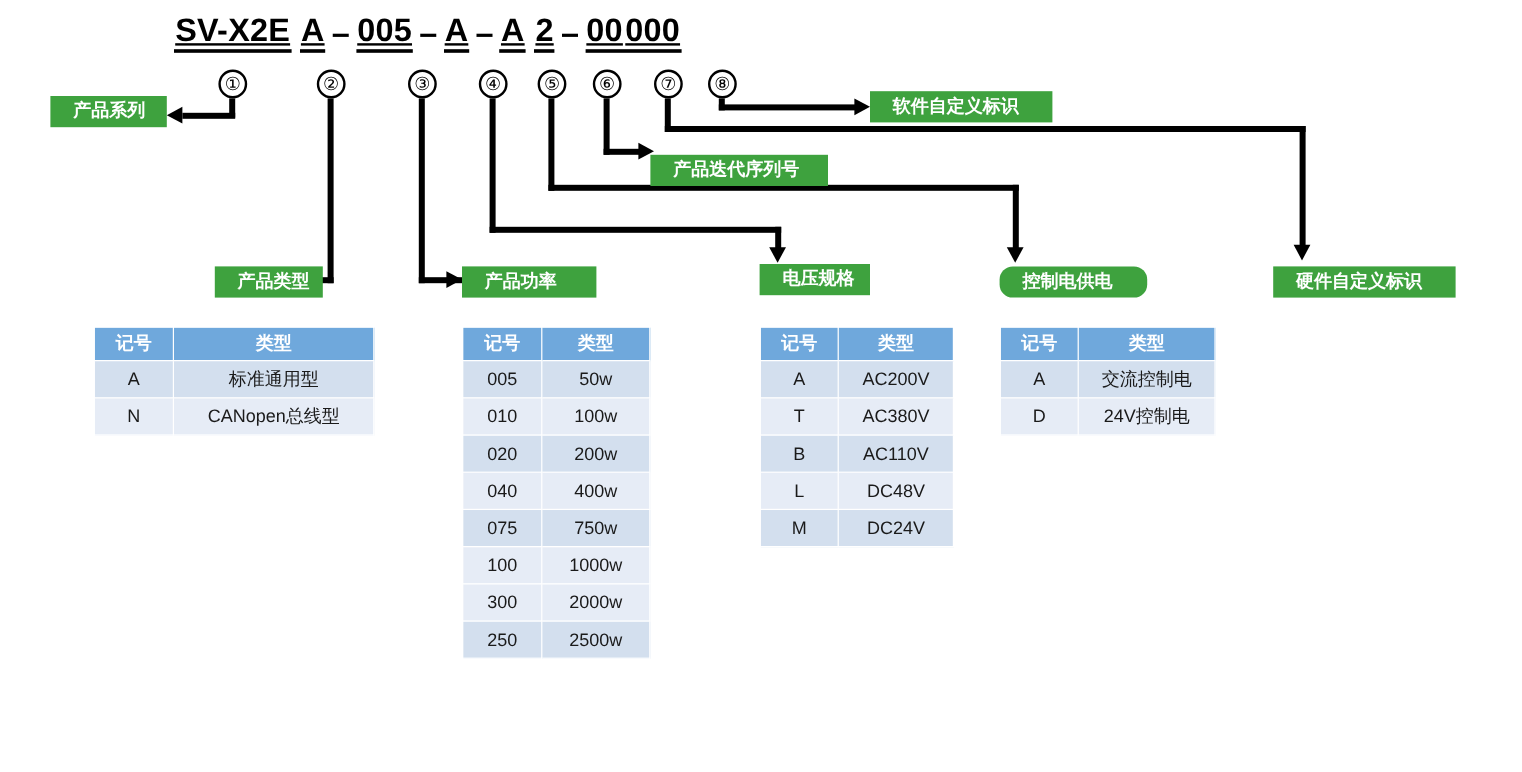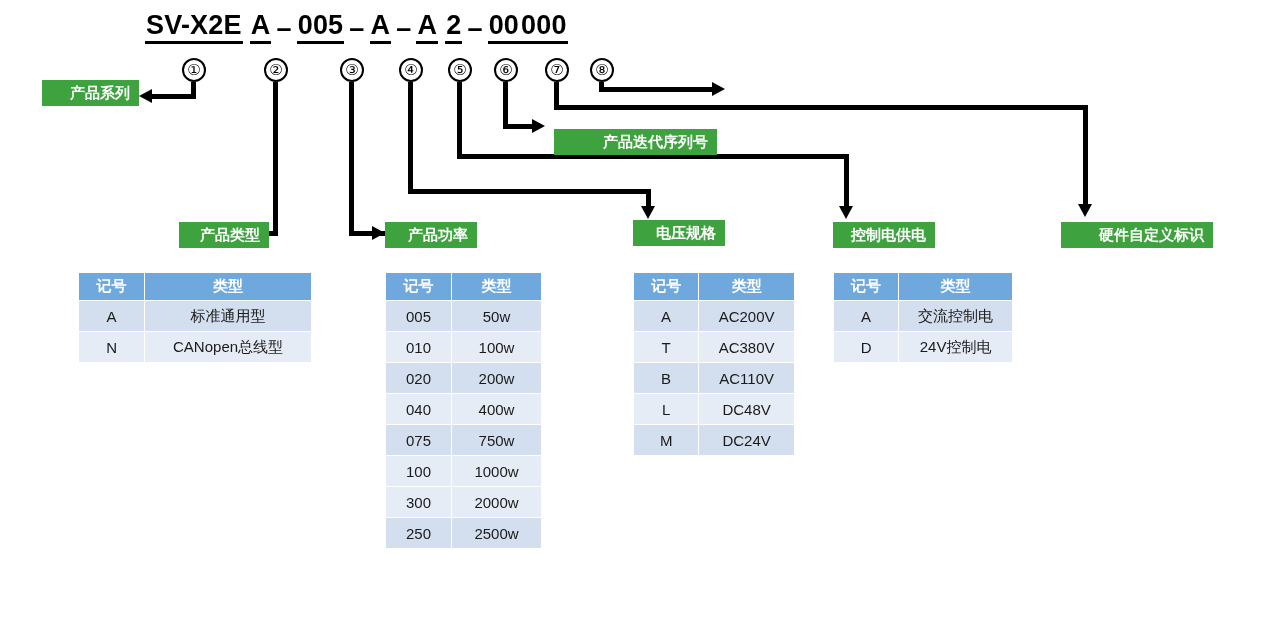--- a/index.html
+++ b/index.html
@@ -29,20 +29,21 @@
     align-items: flex-end;
     font-size: 27px;
     font-weight: bold;
     letter-spacing: 0.2px;
     white-space: nowrap;
   }
   #model-code .seg {
     border-bottom: 3px solid #000;
     padding: 0 1px 1px 1px;
     line-height: 30px;
+    text-decoration: underline;
   }
   #model-code .sep {
     padding: 0 5px 1px 5px;
     line-height: 30px;
   }
   #model-code .gap {
     width: 7px;
   }
   
   .marker {
@@ -61,23 +62,23 @@
   }
   
   .green-label {
     position: absolute;
     background: #3EA23E;
     color: #ffffff;
     font-size: 15px;
     font-weight: bold;
     line-height: 26px;
     height: 26px;
-    text-align: right;
+    text-align: left;
     white-space: nowrap;
-    padding: 0 9px;
+    padding: 0 19px;
     box-sizing: border-box;
     z-index: 4;
   }
   
   .spec-table {
     position: absolute;
     border-collapse: collapse;
     font-size: 15px;
     z-index: 3;
     margin-top: 20px;
@@ -179,30 +180,31 @@
   <div class="ln" style="left:554px; top:105px; width:534px; height:5px;"></div>
   <div class="ln" style="left:1083px; top:105px; width:5px; height:104px;"></div>
   <div class="arrow down" style="left:1078px; top:204px;"></div>
 
   <div class="ln" style="left:599px; top:82px;  width:5px;  height:10px;"></div>
   <div class="ln" style="left:599px; top:87px;  width:116px; height:5px;"></div>
   <div class="arrow right" style="left:712px; top:82px;"></div>
 
   <div class="green-label" style="left:42px; top:80px; width:97px;">产品系列</div>
 
-
-  <div class="green-label" style="left:554px; top:129px; width:163px;">产品迭代序列号</div>
+  <div class="green-label" style="left:725px; top:76px; width:152px;">软件自定义标识</div>
+
+  <div class="green-label" style="left:542px; top:129px; width:148px;">产品迭代序列号</div>
 
   <div class="green-label" style="left:135px; top:222px; width:90px;margin-left:44px;">产品类型</div>
 
-  <div class="green-label" style="left:385px; top:222px; width:92px;">产品功率</div>
+  <div class="green-label" style="left:385px; top:222px; width:112px;">产品功率</div>
 
   <div class="green-label" style="left:633px; top:220px; width:92px;">电压规格</div>
 
-  <div class="green-label" style="left:833px; top:222px; width:102px;">控制电供电</div>
+  <div class="green-label" style="left:833px; top:222px; width:123px;border-radius:11px;">控制电供电</div>
 
   <div class="green-label" style="left:1061px; top:222px; width:152px;">硬件自定义标识</div>
 
   <table class="spec-table" style="left:78px; top:252px; width:234px;">
     <thead>
       <tr>
         <th style="width:64px;">记号</th>
         <th style="width:170px;">类型</th>
       </tr>
     </thead>

